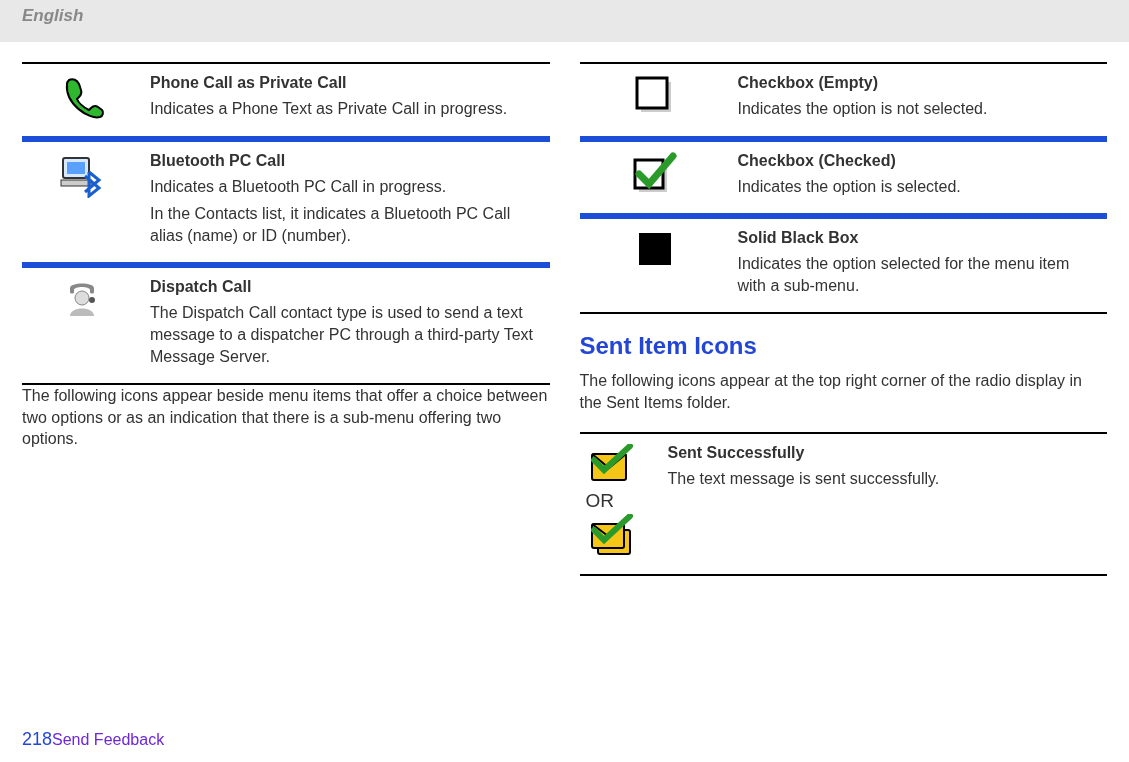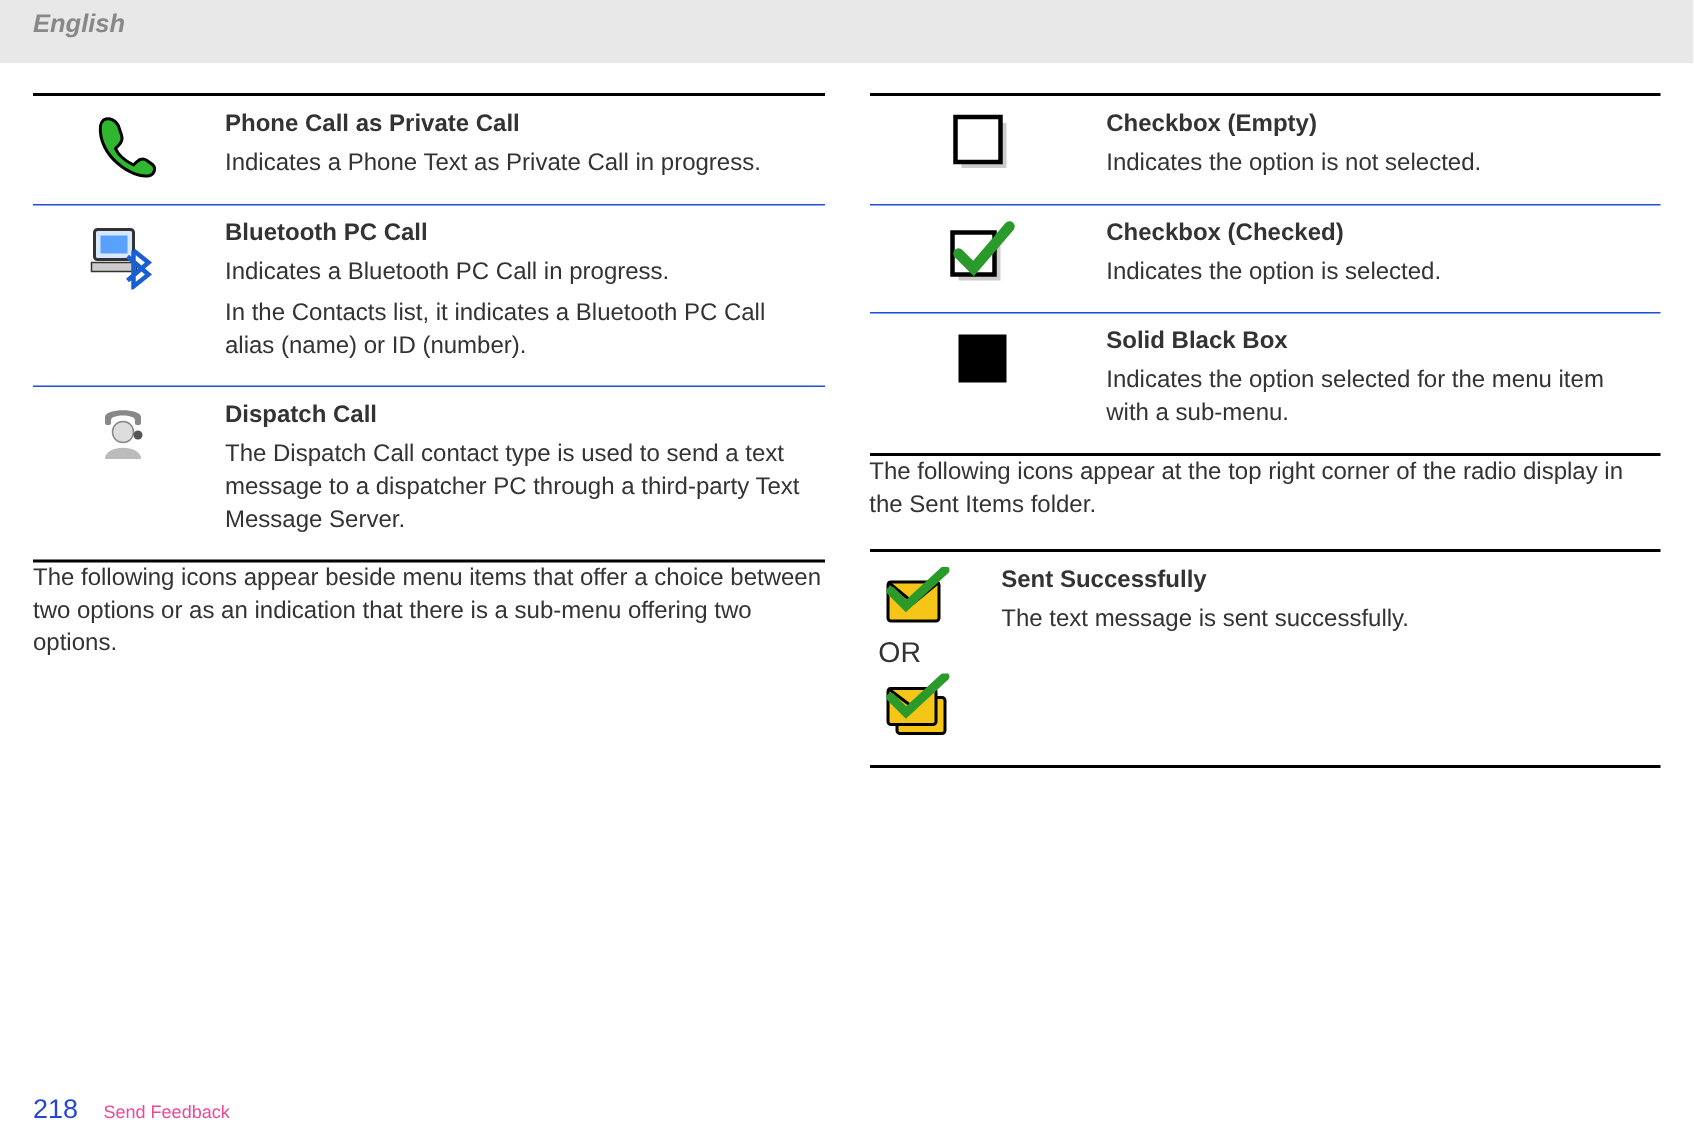--- a/index.html
+++ b/index.html
@@ -33,21 +33,21 @@
     flex: 1;
     min-width: 0;
   }
   table.icon-table {
     border-collapse: collapse;
     width: 100%;
     border-top: 2px solid #000;
     border-bottom: 2px solid #000;
   }
   table.icon-table td {
-    border-bottom: 1px solid #1d4ed8;
+    border-bottom: 6px solid #1d4ed8;
     vertical-align: top;
     padding: 10px 8px;
   }
   table.icon-table tr:last-child td {
     border-bottom: none;
   }
   td.icon-cell {
     width: 120px;
     text-align: center;
     padding-top: 12px;
@@ -76,21 +76,21 @@
   .footer {
     position: absolute;
     left: 22px;
     right: 22px;
     bottom: 12px;
     display: flex;
     justify-content: flex-start;
     align-items: baseline;
   }
   .page-num { color: #2346d6; font-size: 18px; }
-  .feedback-link { color: #ec4899; font-size: 12px; cursor: pointer; margin-left: 17px; }
+  .feedback-link { color: #6d28d9; font-size: 16px; cursor: pointer; }
   .icon-box { display: inline-block; }
 </style>
 </head>
 <body>
 
 <div class="header-bar">
   <span class="header-text">English</span>
 </div>
 
 <div class="content">
@@ -191,20 +191,21 @@
           </span>
         </td>
         <td>
           <p class="item-title">Solid Black Box</p>
           <p class="item-desc">Indicates the option selected for the menu item with a sub-menu.</p>
         </td>
       </tr>
     </tbody>
       </table>
 
+    <h2 class="section-heading tight">Sent Item Icons</h2>
     <p class="section-intro">The following icons appear at the top right corner of the radio display in the Sent Items folder.</p>
 
     <table class="icon-table">
       <tbody>
           <tr>
         <td class="icon-cell" style="width:80px; text-align:left; padding-left:6px;">
           <span class="icon-box">
             <svg width="48" height="40" viewBox="0 0 48 40">
               <rect x="6" y="10" width="34" height="26" rx="2" fill="#f5c518" stroke="#000" stroke-width="2"></rect>
               <path d="M6 10 L23 24 L40 10" fill="none" stroke="#000" stroke-width="2"></path>

